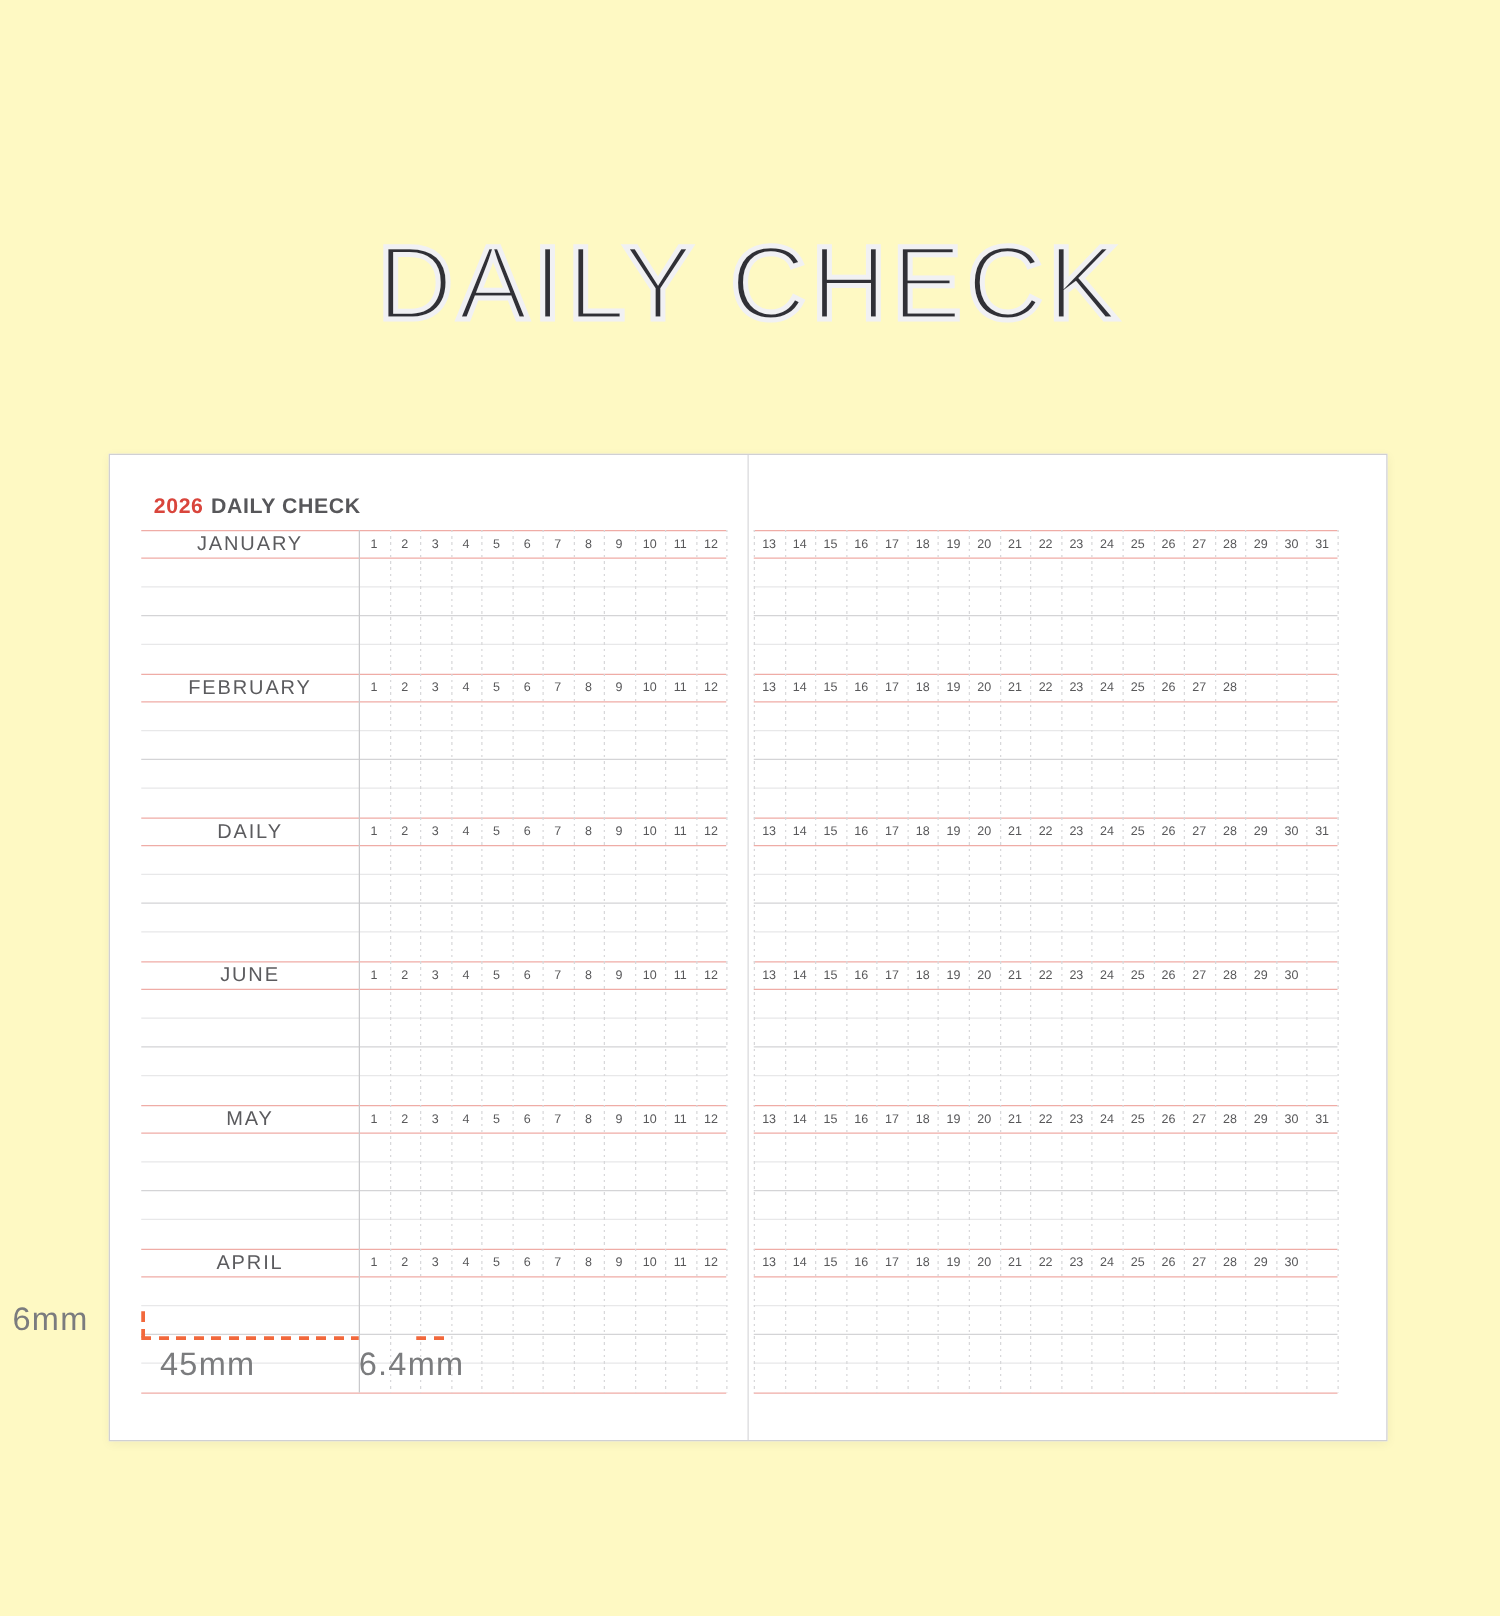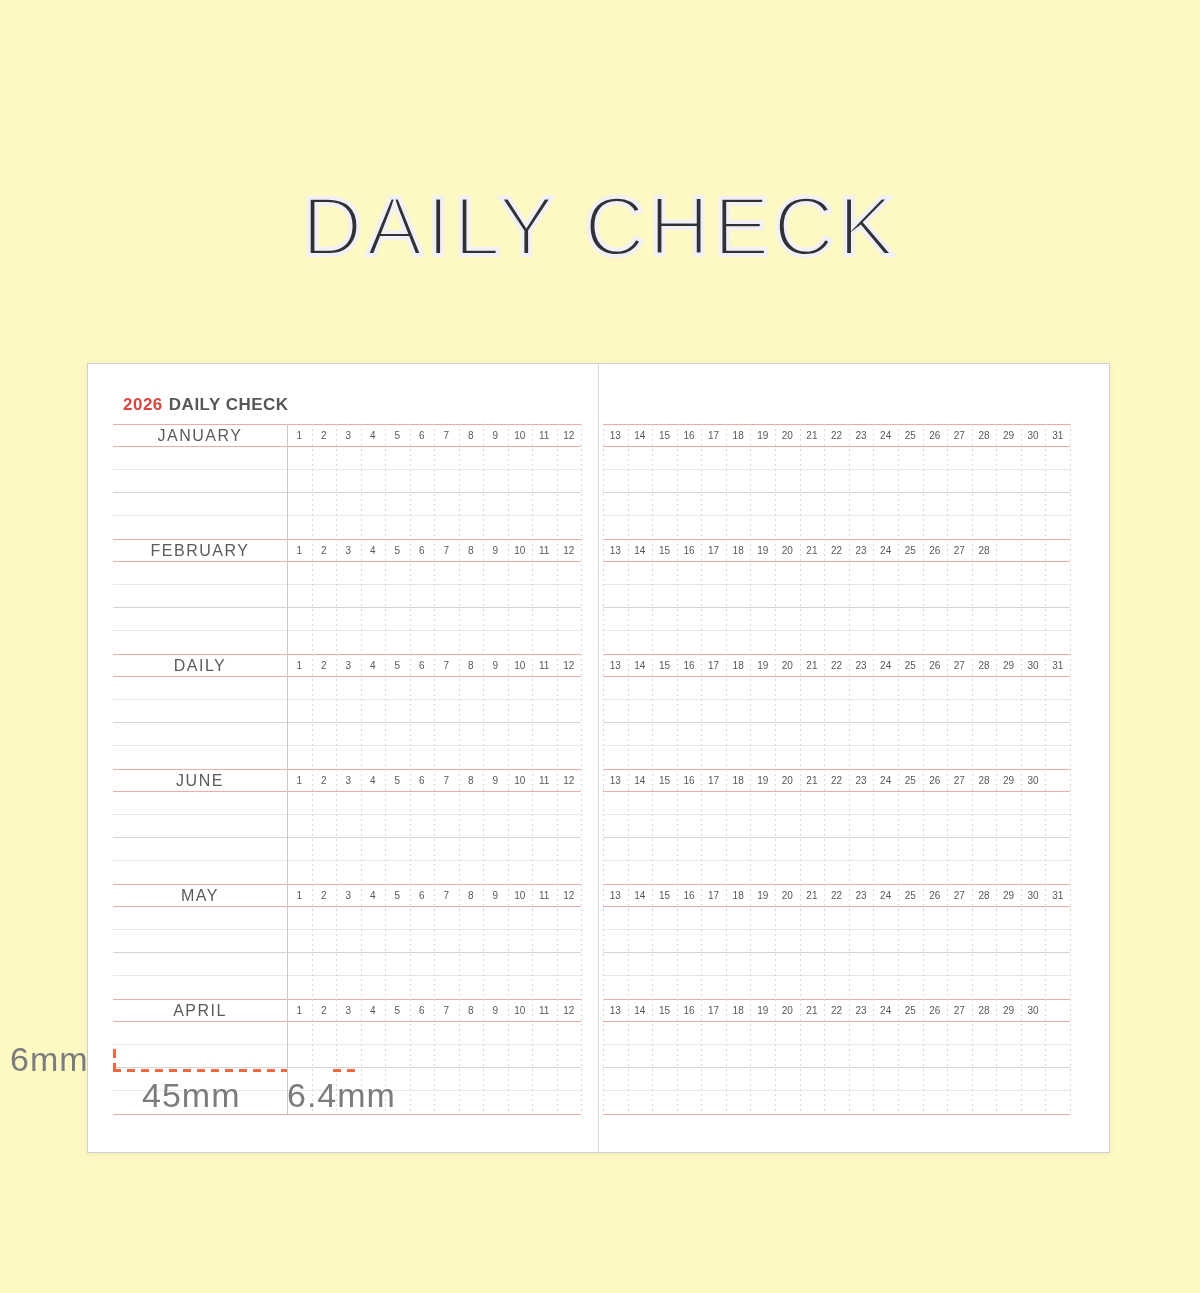--- a/index.html
+++ b/index.html
@@ -37,23 +37,23 @@
   .m-row.a{border-bottom:1px solid #e8e8e9;}
   .m-row.b{border-bottom:1px solid #d4d4d6;}
   .m-row.last{height:23px;}
   .grid-end{border-top:1px solid #efaca6;height:0;}
 
   .vline{position:absolute;top:0;height:690px;width:1px;
          background:repeating-linear-gradient(180deg,#d8d8da 0 2px,transparent 2px 5px);}
   .vsolid{position:absolute;top:0;height:690px;width:1px;background:#c9c9cc;}
 
   
-  .mm{position:absolute;font-size:34px;color:#7b7c7e;letter-spacing:1px;white-space:nowrap;}
+  .mm{position:absolute;font-size:26px;color:#7b7c7e;letter-spacing:1px;white-space:nowrap;}
   .mm-6{left:10px;top:1040px;}
-  .mm-45{left:142px;top:1076px;}
+  .mm-45{left:128px;top:1076px;}
   .mm-64{left:287px;top:1076px;}
   .dash-h{position:absolute;height:3px;
           background:repeating-linear-gradient(90deg,#f2683c 0 8px,transparent 8px 14px);}
   .dash-v{position:absolute;width:3px;
           background:repeating-linear-gradient(180deg,#f2683c 0 9px,transparent 9px 14px);}
   .dh-main{left:113px;top:1069px;width:174px;}
   .dh-cell{left:333px;top:1069px;width:25px;}
   .dv-row{left:113px;top:1049px;height:21px;}
 </style>
 </head>

